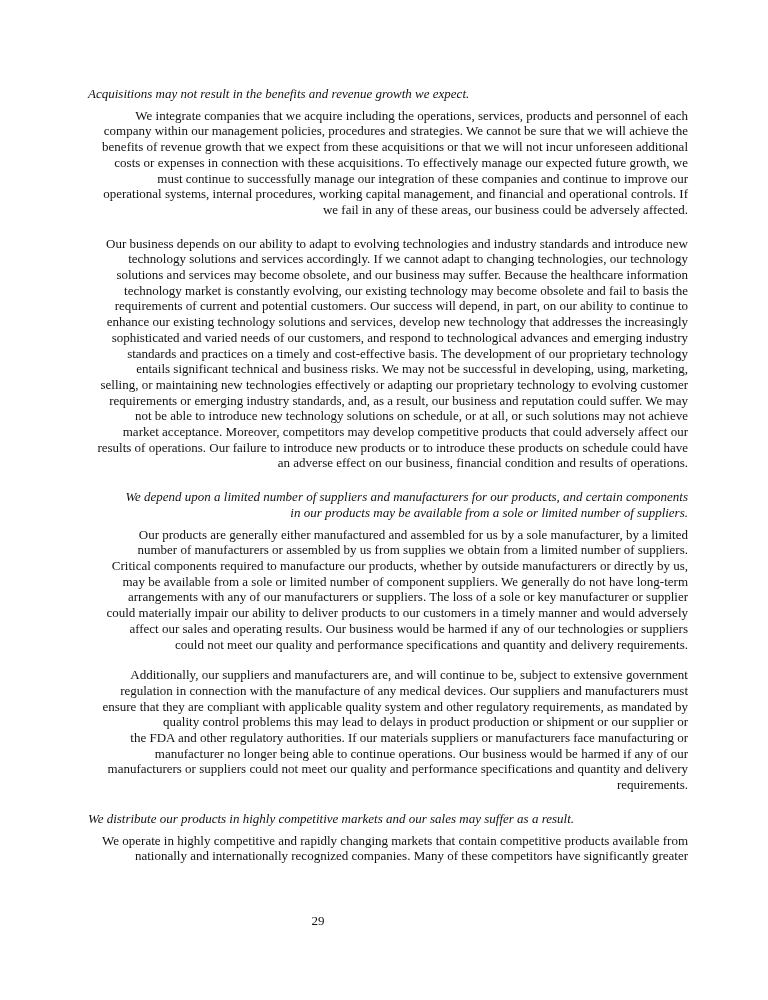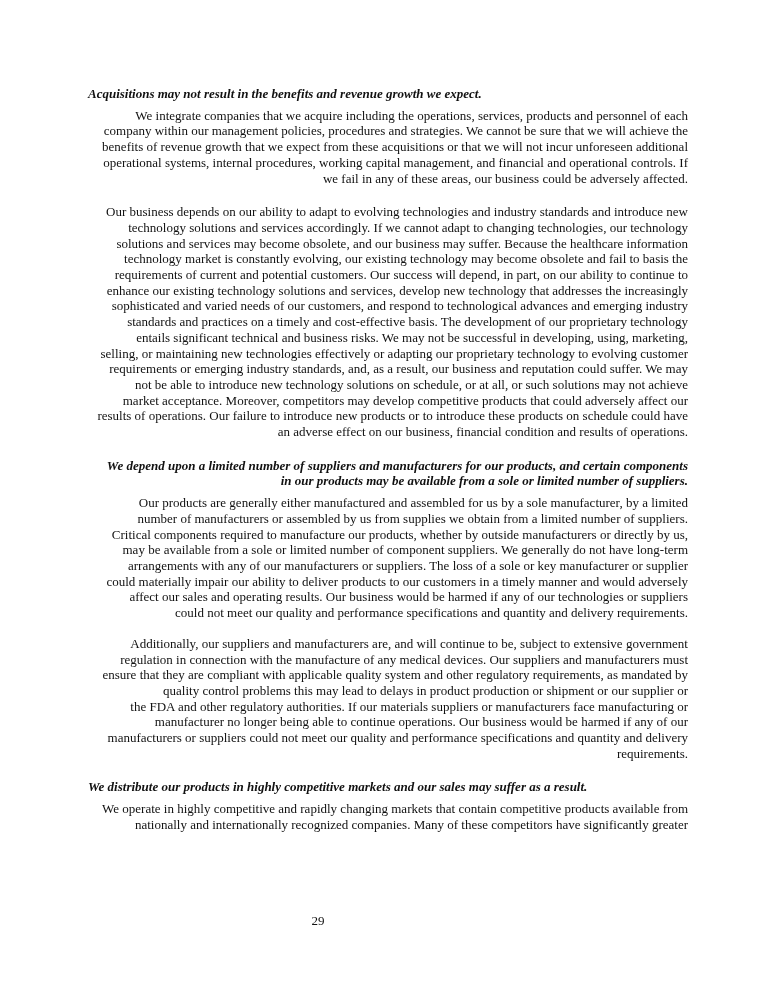--- a/index.html
+++ b/index.html
@@ -3,21 +3,21 @@
   <meta charset="utf-8">
   <style>
     html, body { margin: 0; padding: 0; background: #ffffff; }
     body { width: 768px; height: 1000px; position: relative; overflow: hidden; }
     .page {
       position: absolute; left: 88px; top: 86px; width: 600px;
       font-family: "Liberation Serif", serif; font-size: 13px; color: #111111;
       line-height: 15.7px;
     }
     .heading {
-      font-weight: bold; font-style: italic; margin: 0 0 6px 0; line-height: 15.7px;
+      font-weight: normal; font-style: italic; margin: 0 0 6px 0; line-height: 15.7px;
     }
     .para { margin: 0; }
     .line { display: block; white-space: nowrap; text-align: right; }
     .gap-after-para { height: 18px; }
     .gap-between-paras { height: 15px; }
     .page-number {
       position: absolute; left: 0; width: 636px; top: 913px; text-align: center;
       font-family: "Liberation Serif", serif; font-size: 13px; color: #111111;
     }
   </style>
@@ -25,20 +25,22 @@
 <body>
 
 <div class="page">
 
   <div class="section">
     <div class="heading">Acquisitions may not result in the benefits and revenue growth we expect.</div>
     <p class="para">
       <span class="line">We integrate companies that we acquire including the operations, services, products and personnel of each</span>
       <span class="line">company within our management policies, procedures and strategies. We cannot be sure that we will achieve the</span>
       <span class="line">benefits of revenue growth that we expect from these acquisitions or that we will not incur unforeseen additional</span>
+      <span class="line">costs or expenses in connection with these acquisitions. To effectively manage our expected future growth, we</span>
+      <span class="line">must continue to successfully manage our integration of these companies and continue to improve our</span>
       <span class="line">operational systems, internal procedures, working capital management, and financial and operational controls. If</span>
       <span class="line">we fail in any of these areas, our business could be adversely affected.</span>
     </p>
     <div class="gap-after-para"></div>
   </div>
 
   <div class="section">
     <p class="para">
       <span class="line">Our business depends on our ability to adapt to evolving technologies and industry standards and introduce new</span>
       <span class="line">technology solutions and services accordingly. If we cannot adapt to changing technologies, our technology</span>

